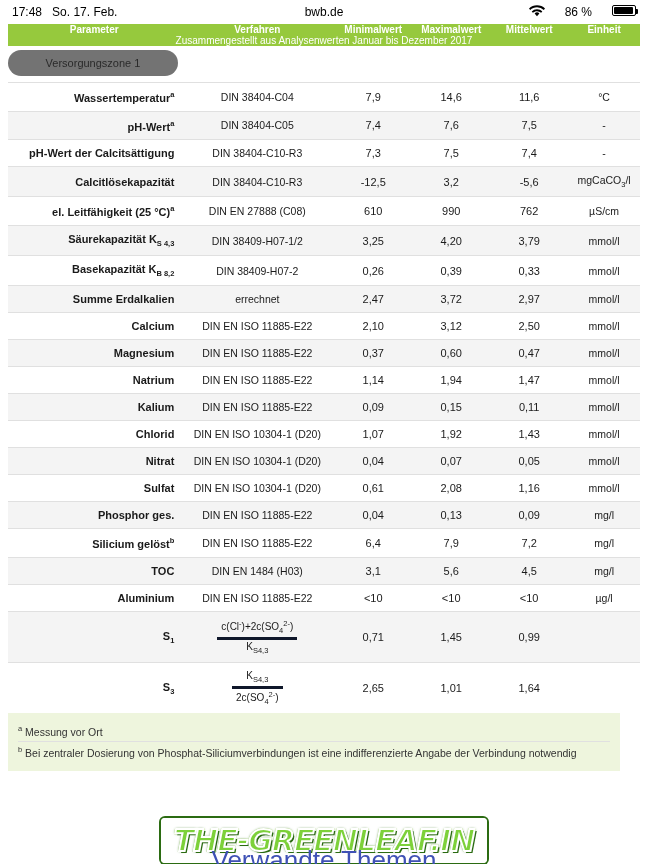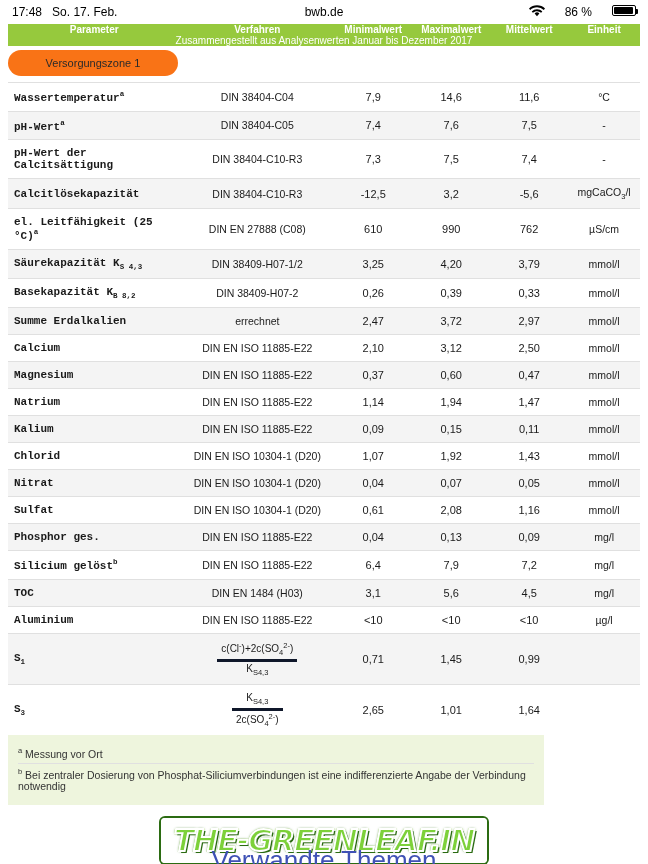--- a/index.html
+++ b/index.html
@@ -72,37 +72,37 @@
     text-align: center;
     font-size: 10px;
     padding: 2px 4px 11px 4px;
   }
   .zone-row td {
     background: #ffffff;
     padding: 0;
   }
   .zone-chip {
     display: inline-block;
-    background: #f97316;
+    background: #737373;
     color: #2a2a2a;
     font-size: 11px;
     padding: 7px 14px 7px 14px;
     margin: 4px 0 6px 0;
     width: 170px;
     text-align: center;
     border-radius: 13px;
   }
   tbody.rows tr td {
     border-top: 1px solid #e0e0e0;
     padding: 7px 6px;
     vertical-align: middle;
   }
   tbody.rows tr:nth-child(even) td { background: #f4f4f4; }
   tbody.rows tr:nth-child(odd) td { background: #ffffff; }
-  td.param { text-align: left; padding-left: 10px; font-weight: bold; font-size: 11px; font-family: Liberation Mono, monospace; }
+  td.param { text-align: right; padding-left: 10px; font-weight: bold; font-size: 11px; }
   td.verf { text-align: center; font-size: 10.5px; }
   td.num  { text-align: center; font-size: 11px; }
   td.unit { text-align: center; font-size: 10.5px; }
 
   .col-param { width: 168px; }
   .col-verf  { width: 150px; }
   .col-min   { width: 76px; }
   .col-max   { width: 76px; }
   .col-mit   { width: 76px; }
   .col-unit  { width: 70px; }
@@ -118,21 +118,21 @@
     font-size: 10px;
     line-height: 1.25;
   }
   .frac .top { display: block; padding: 0 4px 1px 4px; border-bottom: 3px solid #0f172a; }
   .frac .bot { display: block; padding: 1px 4px 0 4px; }
 
   tr.tall td { padding-top: 9px; padding-bottom: 9px; }
 
   
   .footnotes {
-    width: 536px;
+    width: 612px;
     background: #eef5dd;
     margin-top: 0;
     padding: 8px 10px 10px 10px;
     font-size: 10.5px;
     color: #333;
   }
   .footnotes div { padding: 3px 0; }
   .footnotes .fn-line { border-top: 1px solid #e0e0e0; }
   .fn-first { border-top: none !important; }
 

